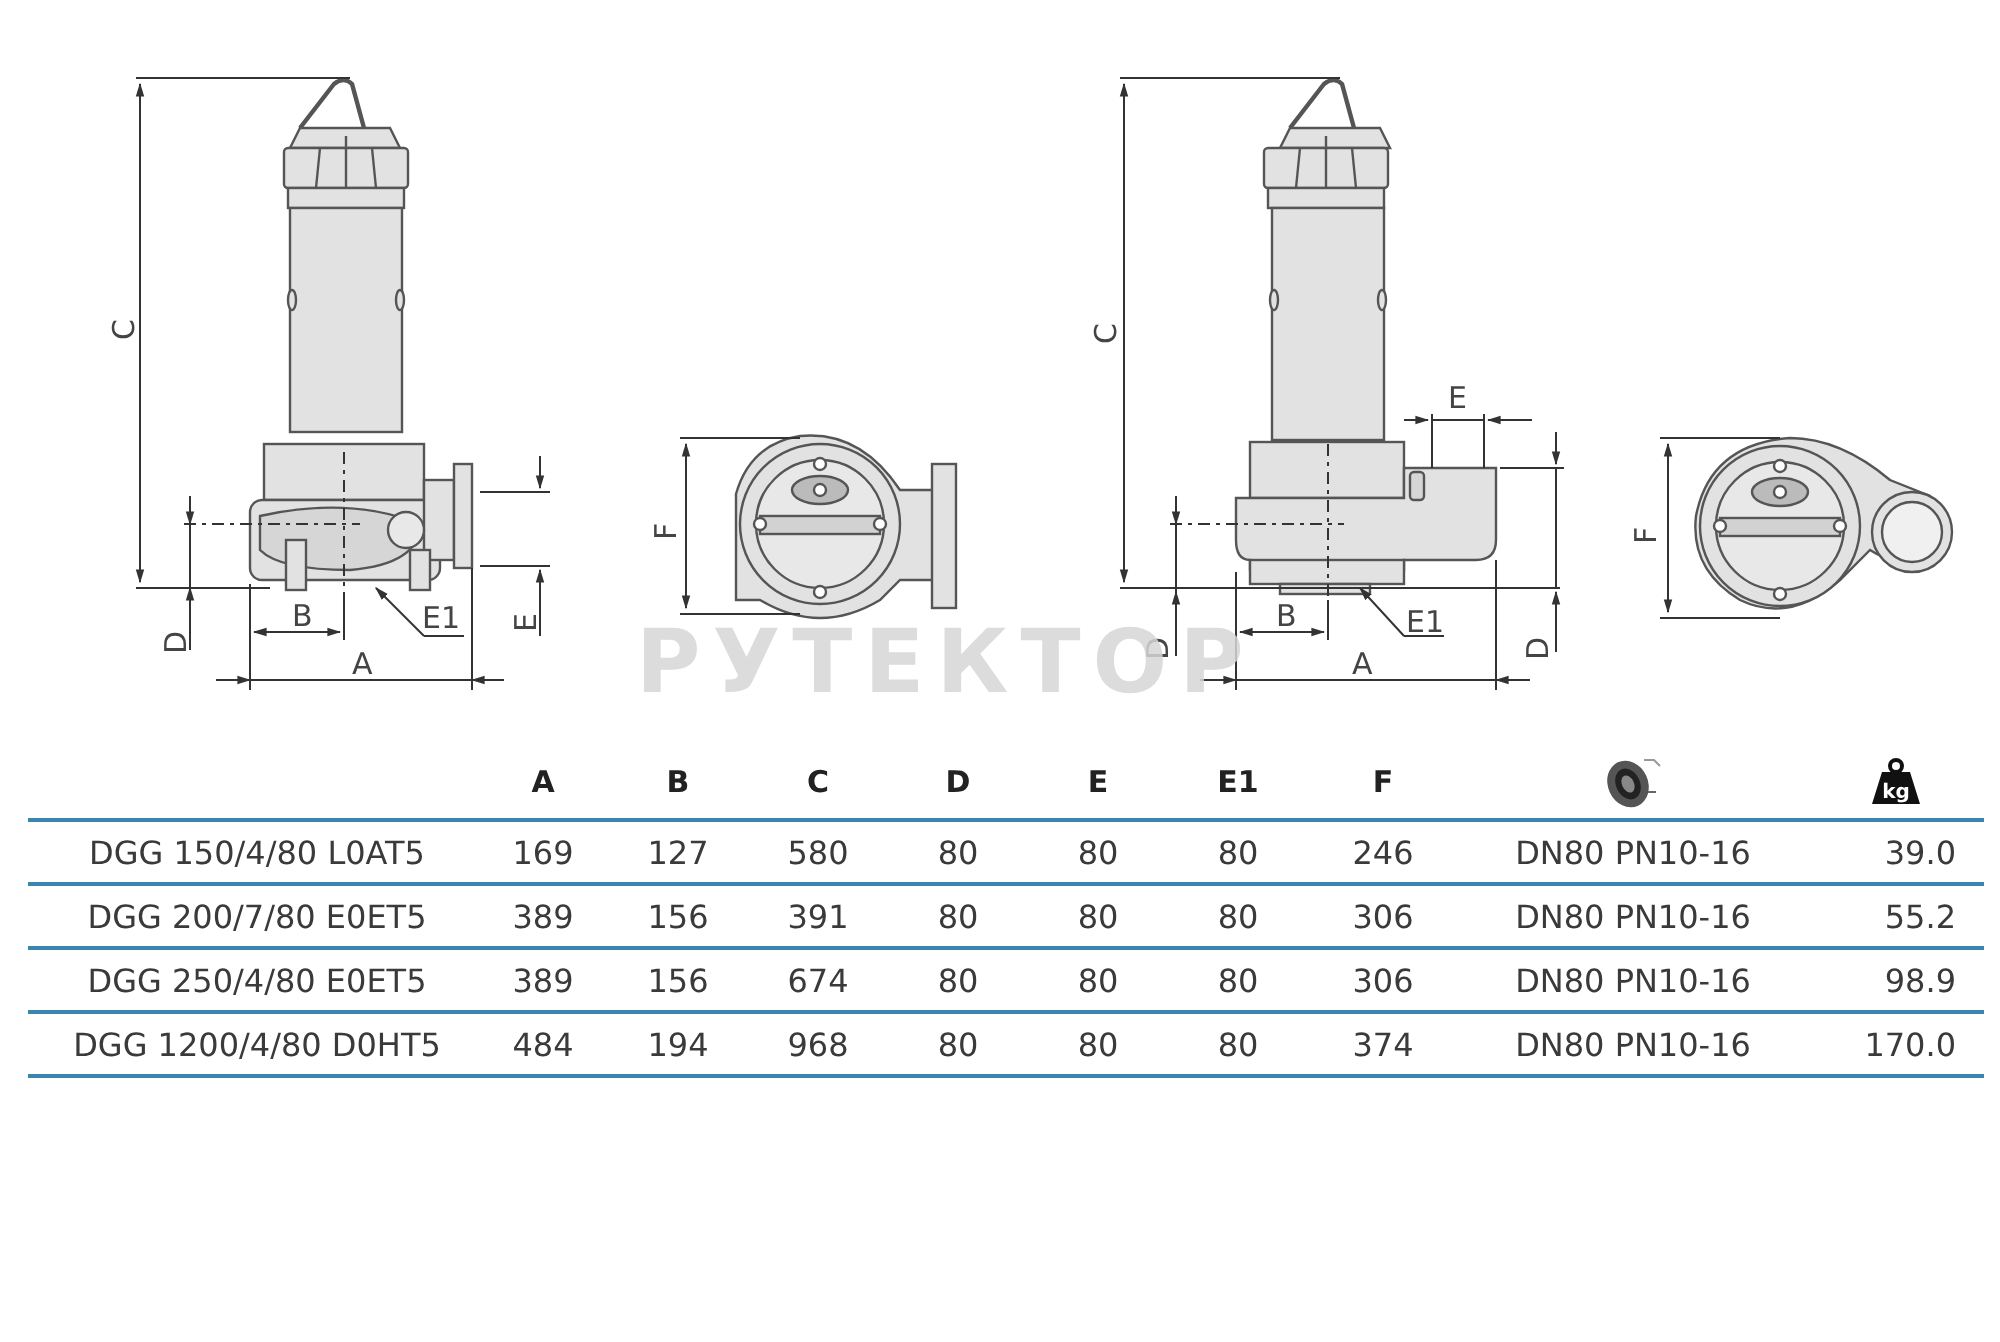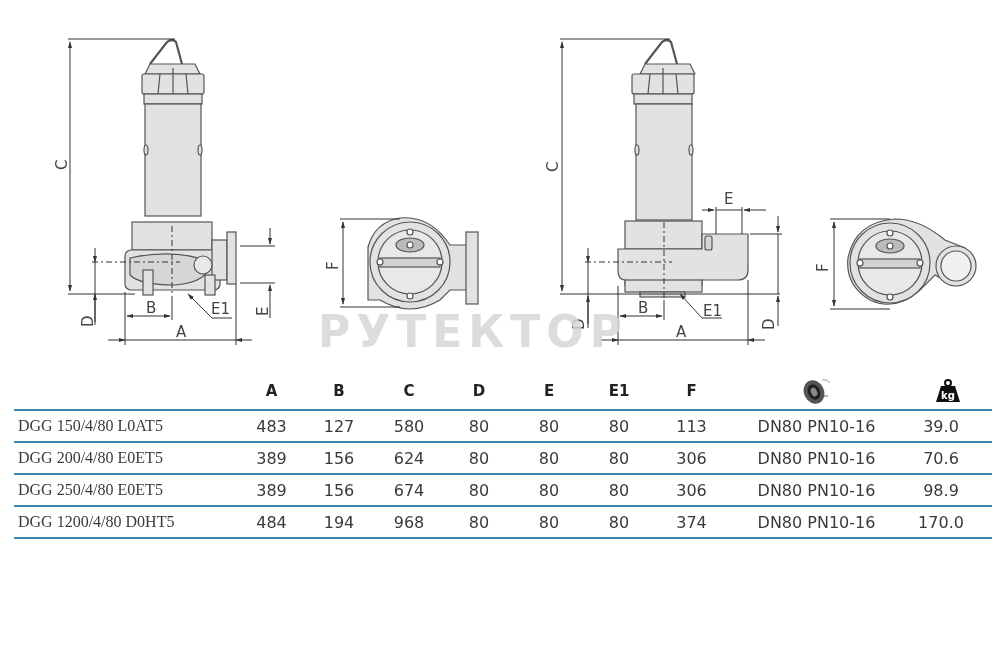--- a/index.html
+++ b/index.html
@@ -20,22 +20,22 @@
   .spec-table th {
     height: 38px; font-weight: bold; font-size: 15px; color: #222; text-align: center;
     vertical-align: middle; font-family: "DejaVu Sans", sans-serif;
   }
   .spec-table td {
     height: 32px; font-size: 16px; color: #3a3a3a; text-align: center; vertical-align: middle;
     border-top: 2px solid #3a86b0;
     font-family: "DejaVu Sans", sans-serif; font-weight: normal;
   }
   .spec-table tr:last-child td { border-bottom: 2px solid #3a86b0; margin-left: 44px; }
-  .spec-table td.model { text-align: left; padding-left: 4px; font-family: Liberation Serif, serif; }
-  .spec-table td.weight { text-align: center; padding-right: 14px; }
+  .spec-table td.model { text-align: center; padding-left: 4px; }
+  .spec-table td.weight { text-align: right; padding-right: 14px; }
   .c-model { width: 225px; }
   .c-a { width: 65px; } .c-b { width: 70px; } .c-c { width: 70px; } .c-d { width: 70px; }
   .c-e { width: 70px; } .c-e1 { width: 70px; } .c-f { width: 75px; }
   .c-flange { width: 175px; } .c-w { width: 88px; }
   .hdr-icon { display: inline-block; vertical-align: middle; }
 </style>
 </head>
 <body>
 
 <div class="drawings">
@@ -245,41 +245,41 @@
           <circle cx="13" cy="4" r="3" fill="none" stroke="#111" stroke-width="2"></circle>
           <path d="M6,7 L20,7 L25,23 L1,23 Z" fill="#111"></path>
           <text x="13" y="20" text-anchor="middle" font-family="DejaVu Sans, sans-serif" font-weight="bold" font-size="10" fill="#fff">kg</text>
         </svg>
       </th>
     </tr>
   </thead>
   <tbody>
     <tr>
       <td class="model">DGG 150/4/80 L0AT5</td>
-      <td>483</td>
+      <td>169</td>
       <td>127</td>
       <td>580</td>
       <td>80</td>
       <td>80</td>
       <td>80</td>
-      <td>113</td>
+      <td>246</td>
       <td>DN80 PN10-16</td>
       <td class="weight">39.0</td>
     </tr>
     <tr>
-      <td class="model">DGG 200/4/80 E0ET5</td>
+      <td class="model">DGG 200/7/80 E0ET5</td>
       <td>389</td>
       <td>156</td>
-      <td>624</td>
+      <td>391</td>
       <td>80</td>
       <td>80</td>
       <td>80</td>
       <td>306</td>
       <td>DN80 PN10-16</td>
-      <td class="weight">70.6</td>
+      <td class="weight">55.2</td>
     </tr>
     <tr>
       <td class="model">DGG 250/4/80 E0ET5</td>
       <td>389</td>
       <td>156</td>
       <td>674</td>
       <td>80</td>
       <td>80</td>
       <td>80</td>
       <td>306</td>

